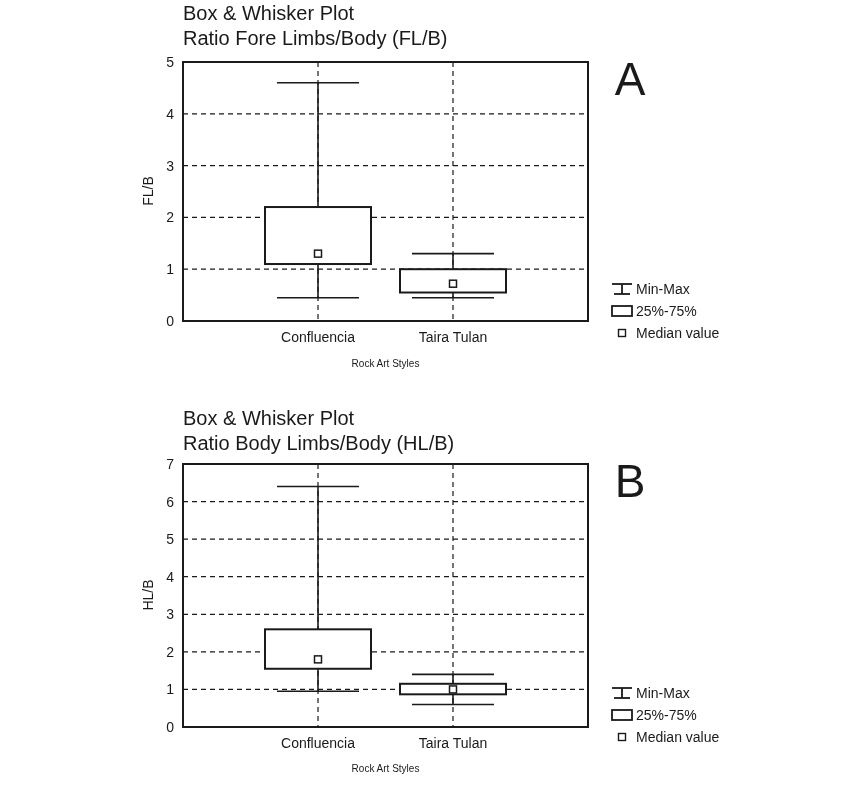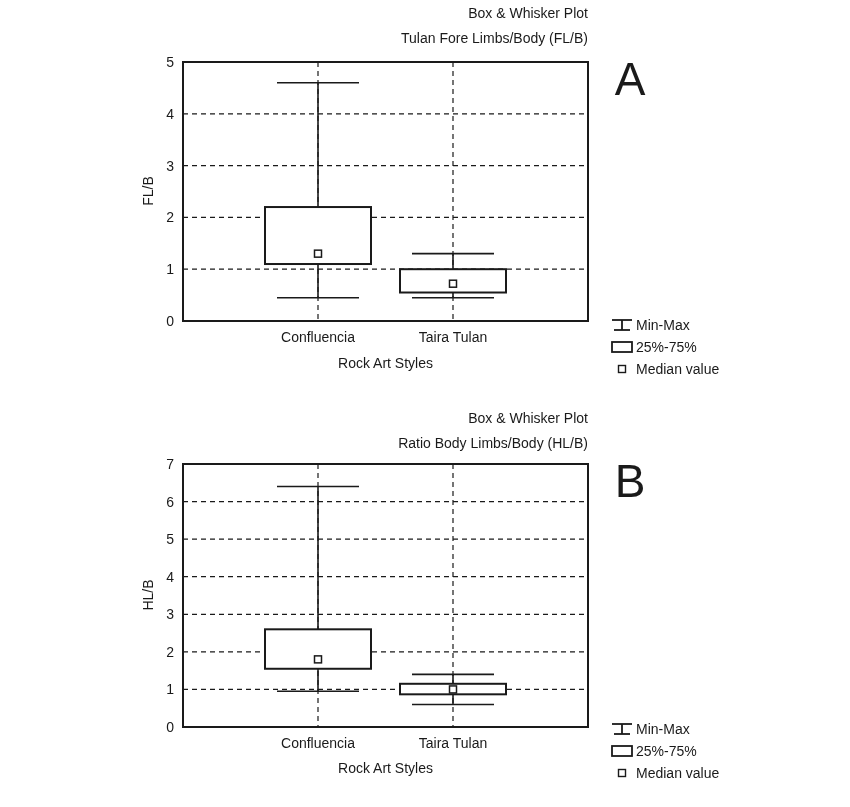--- a/index.html
+++ b/index.html
@@ -2,59 +2,59 @@
 <html><head>
 <meta charset="utf-8">
 <style>
   html,body{margin:0;padding:0;}
   body{
     width:850px;height:807px;position:relative;overflow:hidden;
     background:#ffffff;color:#1a1a1a;
     font-family:"Liberation Sans", sans-serif;
   }
   .chart-title, .chart-subtitle{
-    position:absolute;left:183px;width:405px;text-align:right;
-    font-size:14px;line-height:17px;white-space:nowrap;
+    position:absolute;left:183px;width:405px;text-align:left;
+    font-size:20px;line-height:17px;white-space:nowrap;
   }
   .xlabel{
     position:absolute;left:183px;width:405px;text-align:center;
-    font-size:14px;line-height:17px;
+    font-size:10px;line-height:17px;
   }
   .ylabel{
     position:absolute;font-size:14px;white-space:nowrap;
     transform:translate(-50%,-50%) rotate(-90deg);
   }
   .panel-letter{
     position:absolute;left:610px;width:40px;text-align:center;
     font-size:46px;line-height:1;font-weight:400;
   }
   svg.plot{position:absolute;left:0;}
   .grid{stroke:#1a1a1a;stroke-width:1.2;stroke-dasharray:5 4;fill:none;}
   .frame{fill:none;stroke:#1a1a1a;stroke-width:2;}
   .whisker{stroke:#1a1a1a;stroke-width:1.6;}
   .box{fill:#ffffff;stroke:#1a1a1a;stroke-width:2;}
   .median{fill:#ffffff;stroke:#1a1a1a;stroke-width:1.5;}
   text.tick{font:14px "Liberation Sans",sans-serif;fill:#1a1a1a;text-anchor:end;}
   text.cat{font:14px "Liberation Sans",sans-serif;fill:#1a1a1a;text-anchor:middle;}
-  .legend{position:absolute;left:610px;margin-top:36px;}
+  .legend{position:absolute;left:610px;}
   .lg-row{display:flex;align-items:center;height:22px;}
   .lg-icon{width:26px;display:inline-flex;align-items:center;}
   .lg-icon svg line{stroke:#1a1a1a;stroke-width:1.8;}
   .lg-icon svg rect{fill:#ffffff;stroke:#1a1a1a;stroke-width:1.8;}
   .lg-icon svg rect.sm{stroke-width:1.4;}
   .lg-label{font-size:14px;white-space:nowrap;}
 </style>
 </head>
 <body>
 
 <div class="figure">
 
   <section>
     <div class="chart-title" style="top:5px;">Box &amp; Whisker Plot</div>
-    <div class="chart-subtitle" style="top:30px;">Tulan Fore Limbs/Body (FL/B)</div>
+    <div class="chart-subtitle" style="top:30px;">Ratio Fore Limbs/Body (FL/B)</div>
     <div class="panel-letter" style="top:56px;">A</div>
     <div class="ylabel" style="left:148px;top:191px;">FL/B</div>
     <svg class="plot" id="plot-0" style="top:0;" width="850" height="400" viewBox="0 0 850 400">
         <line x1="183" x2="588" y1="269.2" y2="269.2" class="grid"></line>
         <line x1="183" x2="588" y1="217.39999999999998" y2="217.39999999999998" class="grid"></line>
         <line x1="183" x2="588" y1="165.6" y2="165.6" class="grid"></line>
         <line x1="183" x2="588" y1="113.79999999999998" y2="113.79999999999998" class="grid"></line>
         <line x1="318" x2="318" y1="62" y2="321" class="grid"></line>
         <line x1="453" x2="453" y1="62" y2="321" class="grid"></line>
         <rect x="183" y="62" width="405" height="259" class="frame"></rect>

